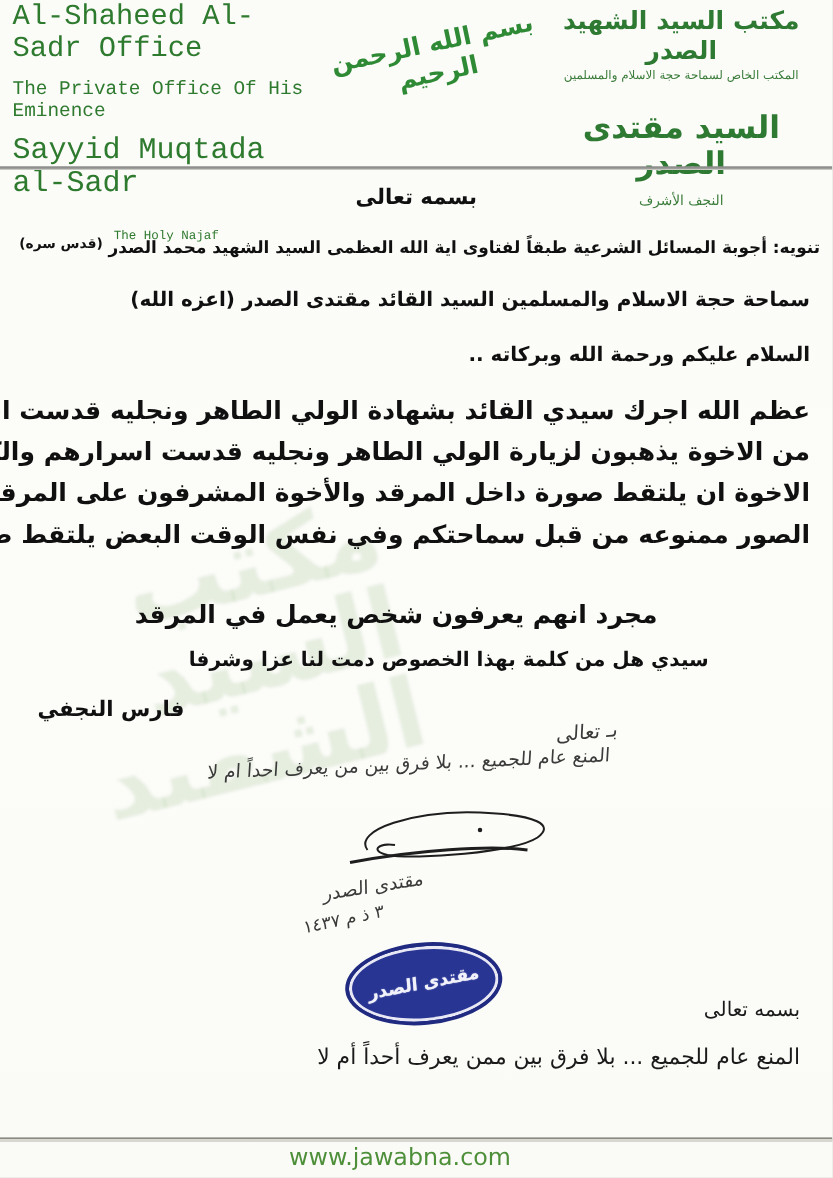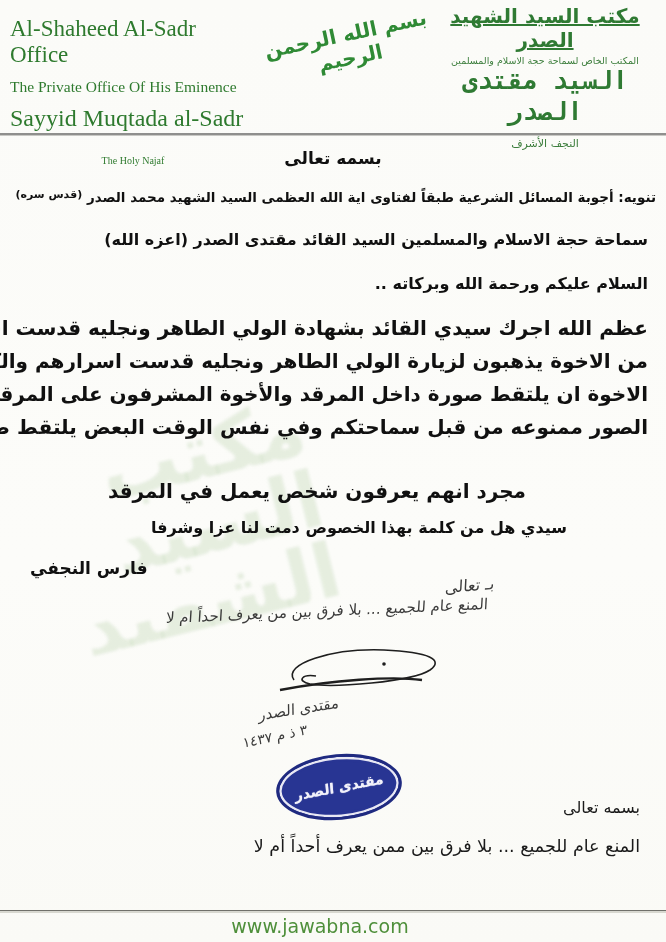--- a/index.html
+++ b/index.html
@@ -3,32 +3,32 @@
 <meta charset="utf-8">
 <style>
   html,body{margin:0;padding:0;background:#e8e8e4;}
   .page{
     position:relative;width:666px;height:942px;margin:0 auto;
     background:linear-gradient(180deg,#fbfbf8 0%,#fcfcf9 60%,#fafaf6 100%);
     overflow:hidden;
     font-family:"DejaVu Sans",sans-serif;
   }
   
-  .hdr-left{position:absolute;left:10px;top:16px;width:246px;color:#2e7a2e;
-    font-family:Liberation Serif, serif;text-align:center;}
+  .hdr-left{position:absolute;left:10px;top:0;width:246px;color:#2e7a2e;
+    font-family:Liberation Mono, monospace;text-align:center;}
   .hdr-left .l1{font-size:23px;line-height:1.15;text-align:left;}
   .hdr-left .l2{font-size:15.5px;margin-top:9px;text-align:left;}
   .hdr-left .l3{font-size:24px;margin-top:9px;text-align:left;}
   .hdr-left .l4{font-size:10px;margin-top:23px;}
   .bismillah{position:absolute;left:248px;top:22px;width:200px;color:#2f8a35;
     font-size:20px;font-weight:700;transform:rotate(-12deg);text-align:center;direction:rtl;}
   .hdr-right{position:absolute;right:8px;top:4px;width:226px;direction:rtl;text-align:center;color:#2f7a33;}
-  .hdr-right .t1{font-size:20px;font-weight:700;letter-spacing:-0.5px;text-decoration:underline;}
+  .hdr-right .t1{font-size:20px;font-weight:700;letter-spacing:-0.5px;}
   .hdr-right .t2{font-size:9.5px;margin-top:3px;color:#3b7d3b;}
-  .hdr-right .t3{font-size:25px;font-weight:700;margin-top:0;letter-spacing:-0.5px;font-family:Liberation Mono, monospace;}
+  .hdr-right .t3{font-size:25px;font-weight:700;margin-top:21px;letter-spacing:-0.5px;}
   .hdr-right .t4{font-size:11px;margin-top:9px;color:#3b7d3b;}
   .hdr-rule{position:absolute;left:0;top:133px;width:666px;height:2px;background:#8f8f8d;
     border-bottom:1px solid #c8c8c4;}
   
   .watermark{position:absolute;left:-35px;top:430px;width:360px;height:210px;
     color:rgba(152,188,134,0.22);font-size:78px;font-weight:700;direction:rtl;
     transform:rotate(-14deg);filter:blur(1.4px);line-height:0.95;overflow:hidden;pointer-events:none;}
   
   .ar{direction:rtl;color:#101010;font-weight:700;white-space:nowrap;}
   .basmala{position:absolute;left:0;top:148px;width:666px;text-align:center;font-size:17px;}

